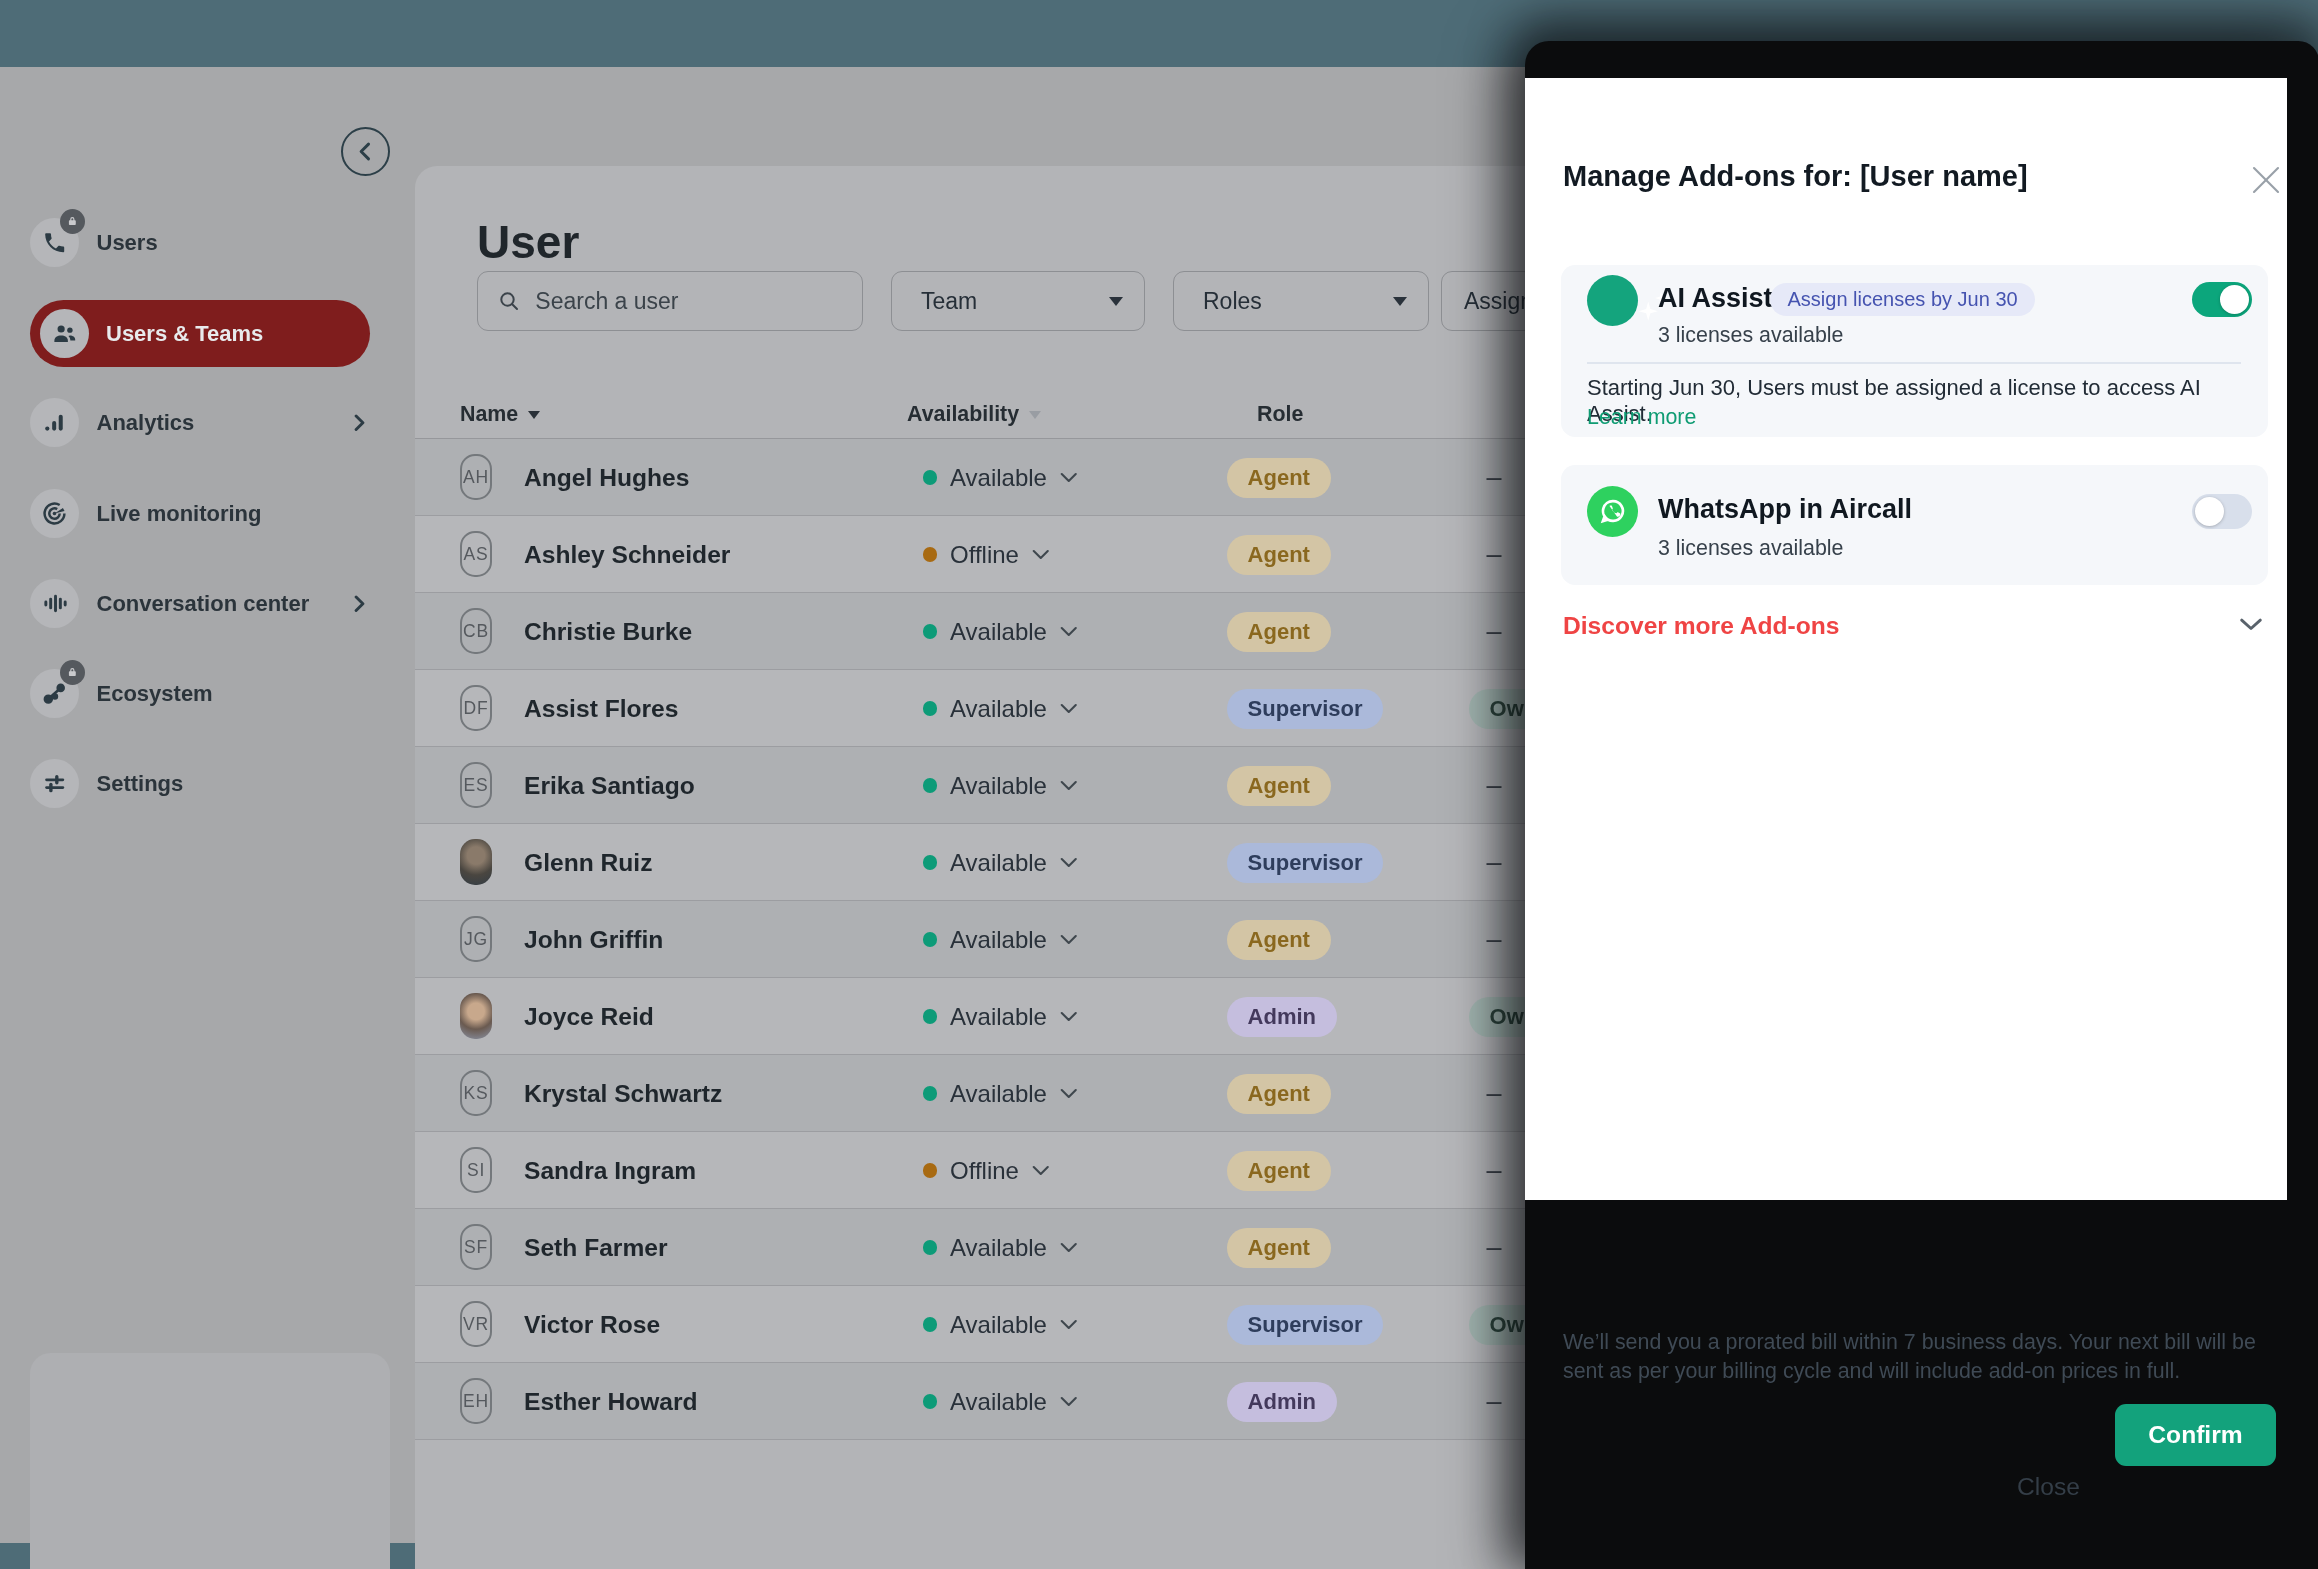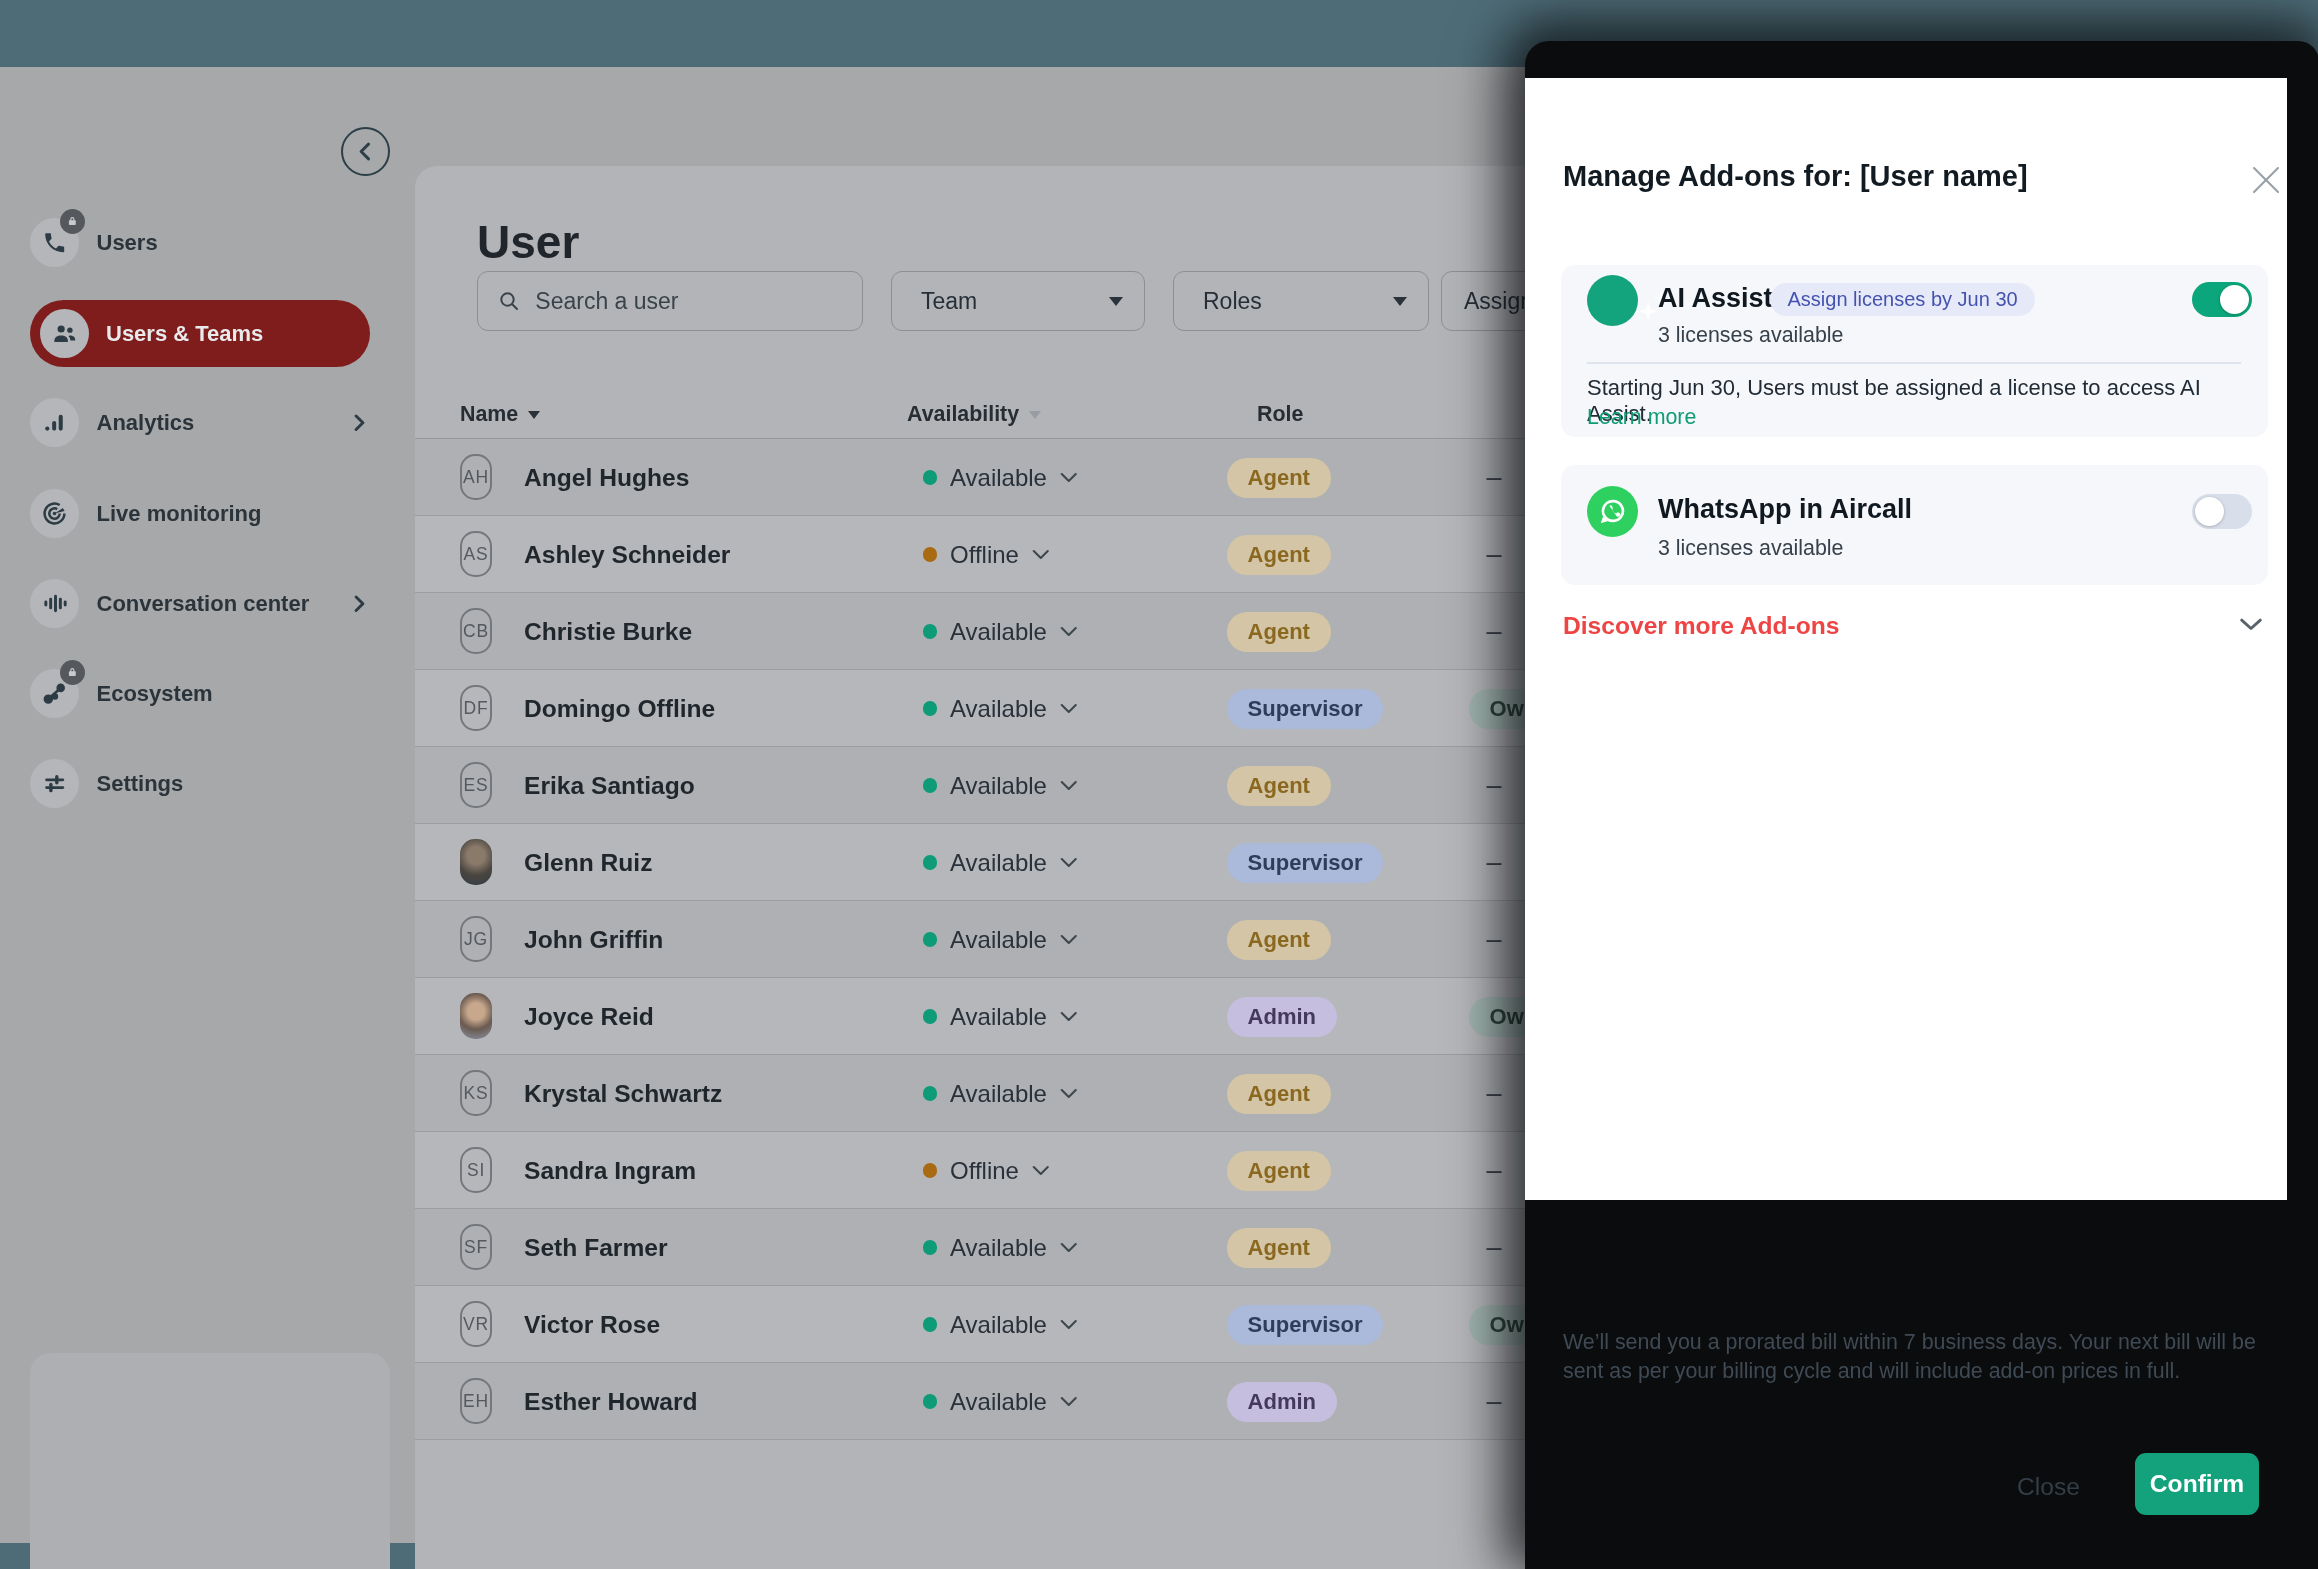--- a/index.html
+++ b/index.html
@@ -83,21 +83,21 @@
   .toggle.on .knob{right:3.2px;}
   .toggle.off{background:#d8dfeb;}
   .toggle.off .knob{left:3.2px;}
   .ai-divider{position:absolute;left:26px;top:97px;width:654px;height:1.6px;background:#dfe5ee;}
   .ai-note{position:absolute;left:26px;top:110px;font-size:22px;color:#222c36;}
   .ai-link{position:absolute;left:26px;top:140px;font-size:21.4px;color:#0f9c73;cursor:pointer;}
   .discover{position:absolute;left:38px;top:534px;font-size:24.6px;font-weight:700;color:#ef4444;}
   .discover-chev{position:absolute;left:715px;top:540px;cursor:pointer;}
   .billing{position:absolute;left:38px;top:1250px;width:715px;font-size:21.4px;line-height:29px;color:#3f4a55;}
   .close-btn{position:absolute;left:2001px;top:1469px;width:95px;height:35px;z-index:70;font-size:24.6px;color:#343e48;display:flex;align-items:center;justify-content:center;cursor:pointer;}
-  .confirm-btn{position:absolute;left:2115px;top:1453px;width:124px;height:62px;z-index:70;background:#13a27c;border-radius:11px;display:flex;align-items:center;justify-content:center;font-size:24.6px;font-weight:600;color:#ffffff;cursor:pointer;border:none;margin-left:20px;}
+  .confirm-btn{position:absolute;left:2115px;top:1404px;width:161px;height:62px;z-index:70;background:#13a27c;border-radius:11px;display:flex;align-items:center;justify-content:center;font-size:24.6px;font-weight:600;color:#ffffff;cursor:pointer;border:none;}
   .sparkles{position:absolute;left:76px;top:22px;}
 </style>
 </head>
 <body>
 
 <div id="stage">
 
   <div id="app">
 
     <div>
@@ -318,21 +318,21 @@
               <span class="pill role-agent">Agent</span>
             </div>
       <div class="assign-cell">
               <span class="dash">–</span>
             </div>
     </div>
           <div class="trow">
       <div class="avatar">
               <span class="init">DF</span>
             </div>
-      <div class="uname">Domingo Offline</div>
+      <div class="uname">Assist Flores</div>
       <div class="avail">
         <span class="dot available"></span>
         <span class="avtext">Available</span>
         <svg width="17.5" height="11" viewBox="0 0 20 12">
                 <polyline points="2,2 10,10 18,2" fill="none" stroke="#3f474e" stroke-width="2.4" stroke-linecap="round" stroke-linejoin="round"></polyline>
               </svg>
       </div>
       <div class="role-badge-wrap">
               <span class="pill role-supervisor">Supervisor</span>
             </div>

